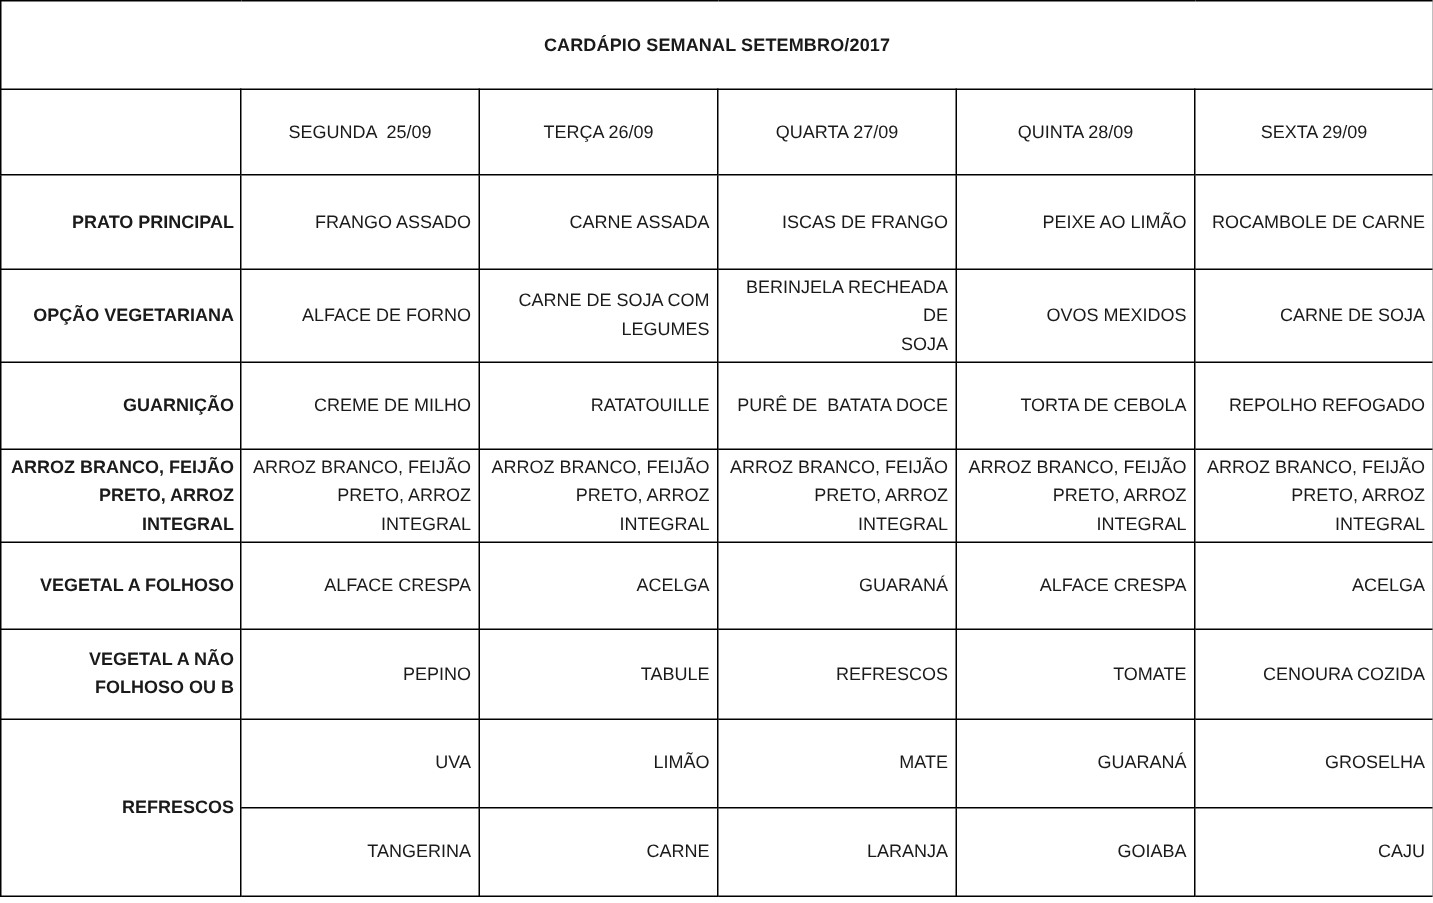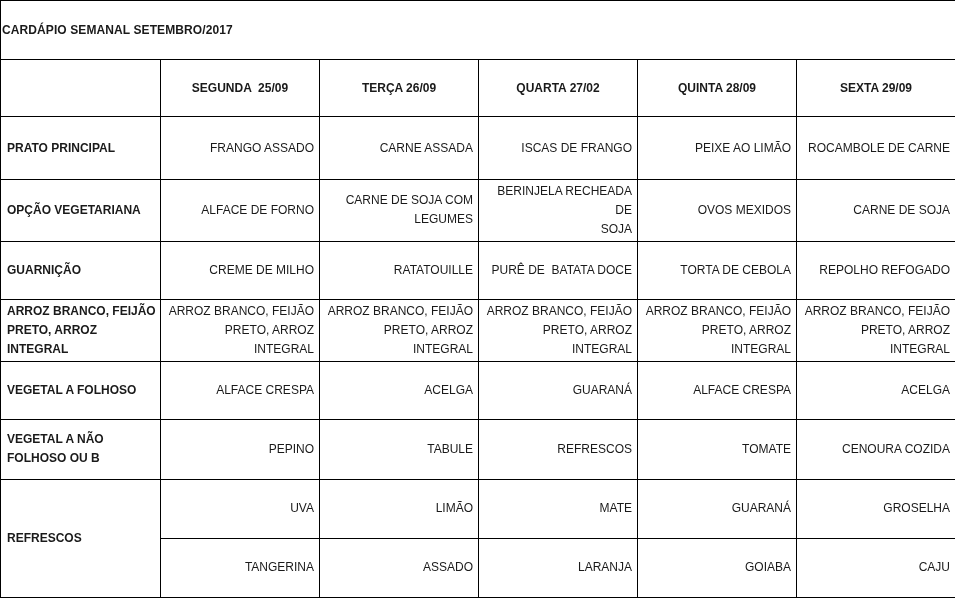--- a/index.html
+++ b/index.html
@@ -16,32 +16,32 @@
   }
   table.menu td {
     border:1px solid #000;
     vertical-align:middle;
     white-space:pre-wrap;
     overflow:hidden;
     font-size:12px;
     line-height:1.58;
   }
   td.title-cell {
-    text-align:left;
+    text-align:center;
     font-weight:bold;
     font-size:12.5px;
     letter-spacing:0.1px;
   }
   td.head-cell {
     text-align:center;
-    font-weight:bold;
+    font-weight:normal;
   }
   td.label-cell {
     font-weight:bold;
-    text-align:left;
+    text-align:right;
     padding:2px 4px 2px 6px;
   }
   td.data-cell {
     text-align:right;
     padding:2px 5px;
   }
   
   tr.r-title  { height:59px; }
   tr.r-head   { height:57px; }
   tr.r-main   { height:63px; }
@@ -68,21 +68,21 @@
 
   <tbody>
       <tr class="r-title">
     <td class="title-cell" colspan="6">CARDÁPIO SEMANAL SETEMBRO/2017</td>
   </tr>
 
   <tr class="r-head">
     <td class="label-cell"></td>
     <td class="head-cell">SEGUNDA  25/09</td>
     <td class="head-cell">TERÇA 26/09</td>
-    <td class="head-cell">QUARTA 27/02</td>
+    <td class="head-cell">QUARTA 27/09</td>
     <td class="head-cell">QUINTA 28/09</td>
     <td class="head-cell">SEXTA 29/09</td>
   </tr>
 
   <tr class="r-main">
     <td class="label-cell">PRATO PRINCIPAL</td>
     <td class="data-cell">FRANGO ASSADO</td>
     <td class="data-cell">CARNE ASSADA</td>
     <td class="data-cell">ISCAS DE FRANGO</td>
     <td class="data-cell">PEIXE AO LIMÃO</td>
@@ -147,19 +147,19 @@
     <td class="label-cell" rowspan="2">REFRESCOS</td>
     <td class="data-cell">UVA</td>
     <td class="data-cell">LIMÃO</td>
     <td class="data-cell">MATE</td>
     <td class="data-cell">GUARANÁ</td>
     <td class="data-cell">GROSELHA</td>
   </tr>
 
   <tr class="r-ref2">
     <td class="data-cell">TANGERINA</td>
-    <td class="data-cell">ASSADO</td>
+    <td class="data-cell">CARNE</td>
     <td class="data-cell">LARANJA</td>
     <td class="data-cell">GOIABA</td>
     <td class="data-cell">CAJU</td>
   </tr>
 </tbody>
   </table>
 
 </body></html>

